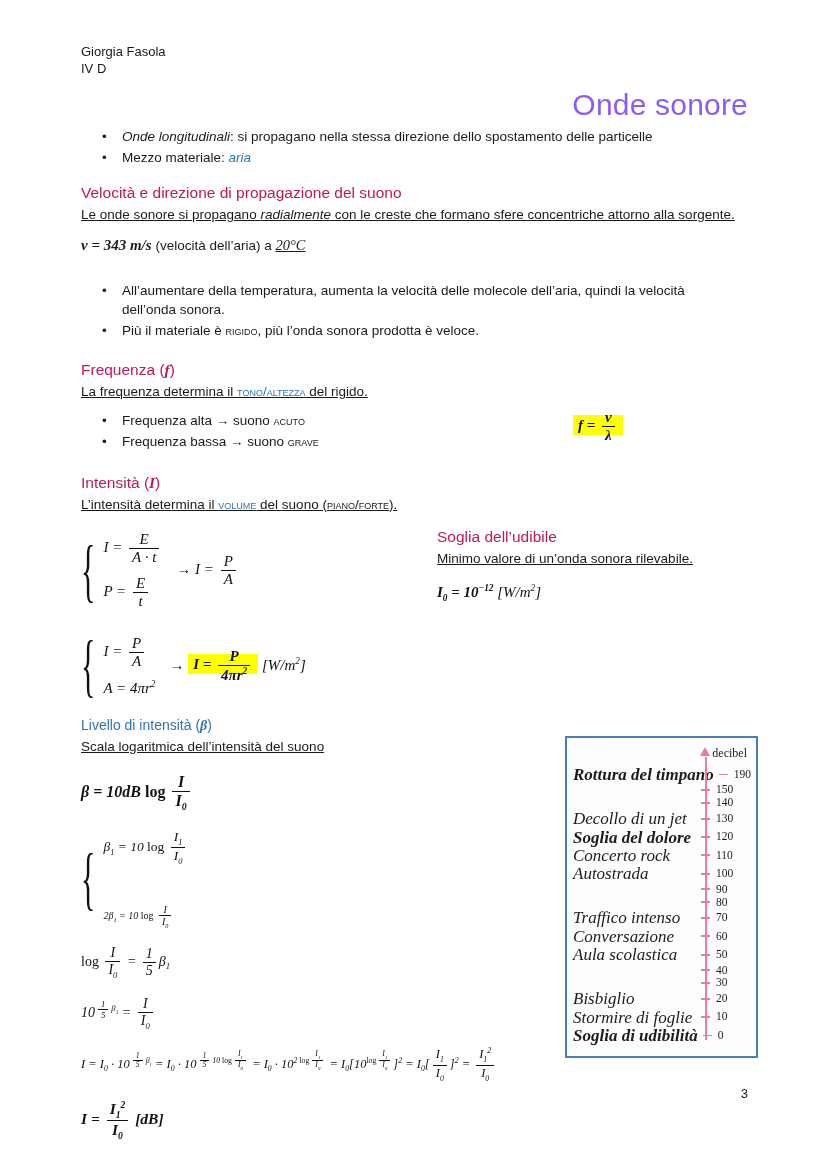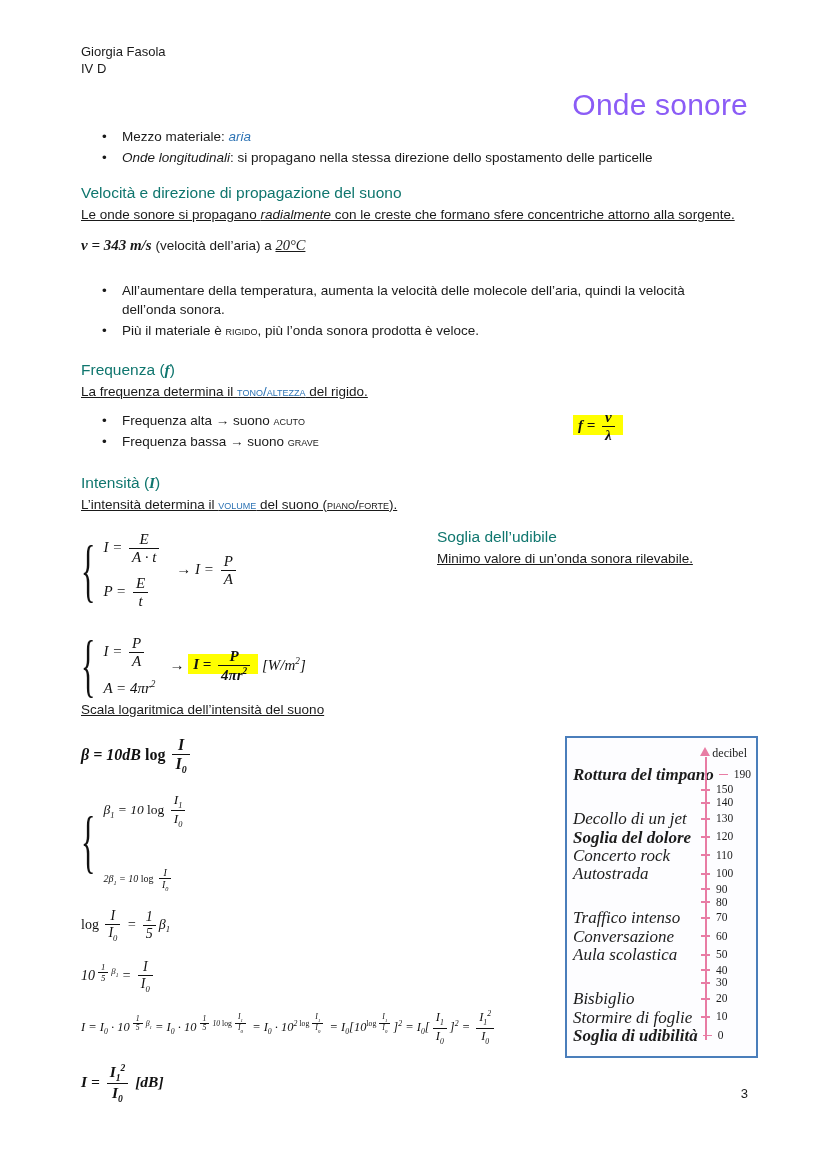--- a/index.html
+++ b/index.html
@@ -10,21 +10,21 @@
   }
   .flow { position:absolute; left:81px; top:44px; width:667px; }
 
   .hdr { font-size:13px; line-height:1.3; }
   .title { margin-top:10px; font-size:30px; font-weight:400; text-align:right; color:#8b5cf6; letter-spacing:0.2px; }
 
   ul.bullets { list-style:none; margin-top:6px; }
   ul.bullets li { position:relative; padding-left:41px; font-size:13.5px; line-height:1.4; margin:2px 0; }
   ul.bullets li::before { content:"•"; position:absolute; left:21px; top:0; }
 
-  h2.sec { margin-top:18px; font-size:15.5px; font-weight:400; color:#0f766e; }
+  h2.sec { margin-top:18px; font-size:15.5px; font-weight:400; color:#be185d; }
   h3.sec { margin-top:18px; font-size:14px;  font-weight:400; color:#2E74B5; }
   .hsym { font-family:"Liberation Serif", serif; font-style:italic; font-weight:bold; }
   p.body { margin-top:4px; font-size:13.5px; line-height:1.4;text-decoration:underline; }
 
   .it { font-style:italic; }
   .accent { color:#2E74B5; }
   .sc { font-variant:small-caps; }
 
   .speed-line { margin-top:13px; font-size:13.5px; }
   .math-b { font-family:"Liberation Serif", serif; font-style:italic; font-weight:bold; font-size:15px; }
@@ -79,22 +79,22 @@
   <div class="flow">
 
     <div class="hdr">
       <div>Giorgia Fasola</div>
       <div>IV D</div>
     </div>
 
     <div class="title">Onde sonore</div>
 
     <ul class="bullets">
+      <li><span class="it">Onde longitudinali</span><span>: si propagano nella stessa direzione dello spostamento delle particelle</span></li>
       <li><span>Mezzo materiale: </span><span class="it accent">aria</span></li>
-      <li><span class="it">Onde longitudinali</span><span>: si propagano nella stessa direzione dello spostamento delle particelle</span></li>
     </ul>
 
     <h2 class="sec" style="margin-top:16px;">Velocità e direzione di propagazione del suono</h2>
     <p class="body"><span>Le onde sonore si propagano </span><span class="it">radialmente</span><span> con le creste che formano sfere concentriche attorno alla sorgente.</span></p>
 
     <div class="speed-line">
       <span class="math-b">v = 343 m/s</span><span> (velocità dell’aria) a </span><span class="temp">20°C</span>
     </div>
 
     <ul class="bullets" style="margin-top:28px;">
@@ -139,20 +139,21 @@
               <span class="den">A</span>
             </span></span>
         <span class="formula">A = 4πr<sup>2</sup></span>
       </span>
       <span class="formula sys-res">→ <span class="hl"><span class="b">I = <span class="frac">
                 <span class="num">P</span>
                 <span class="den">4πr<sup>2</sup></span>
               </span></span></span>  [W/m<sup>2</sup>]</span>
     </div>
 
+    <h3 class="sec" style="margin-top:20px;"><span>Livello di intensità (</span><span class="hsym">β</span><span>)</span></h3>
     <p class="body">Scala logaritmica dell’intensità del suono</p>
 
     <div class="fm-block formula bold" style="font-size:16px;">β = 10dB <span class="rm">log </span><span class="frac">
           <span class="num">I</span>
           <span class="den">I<sub>0</sub></span>
         </span></div>
 
     <div class="sys formula" style="font-size:13.5px;">
       <span class="brace">{</span>
       <span class="sys-col">
@@ -211,20 +212,21 @@
   </div>
 
   <div class="abs formula bold freq-box"><span class="hl">f = <span class="frac">
           <span class="num">v</span>
           <span class="den">λ</span>
         </span></span></div>
 
   <div class="abs soglia">
     <h2 class="sec">Soglia dell’udibile</h2>
     <p class="body">Minimo valore di un’onda sonora rilevabile.</p>
+    <div class="formula" style="margin-top:14px;"><span class="b">I<sub>0</sub> = 10<sup>−12</sup></span>  [W/m<sup>2</sup>]</div>
   </div>
 
   <div class="figure">
     <div class="db-caption">decibel</div>
     <div class="db-rows">
       <div class="db-axis"></div>
       <div class="db-arrow"></div>
 
   <div class="db-row">
     <span class="db-label db-bold">Rottura del timpano</span>

